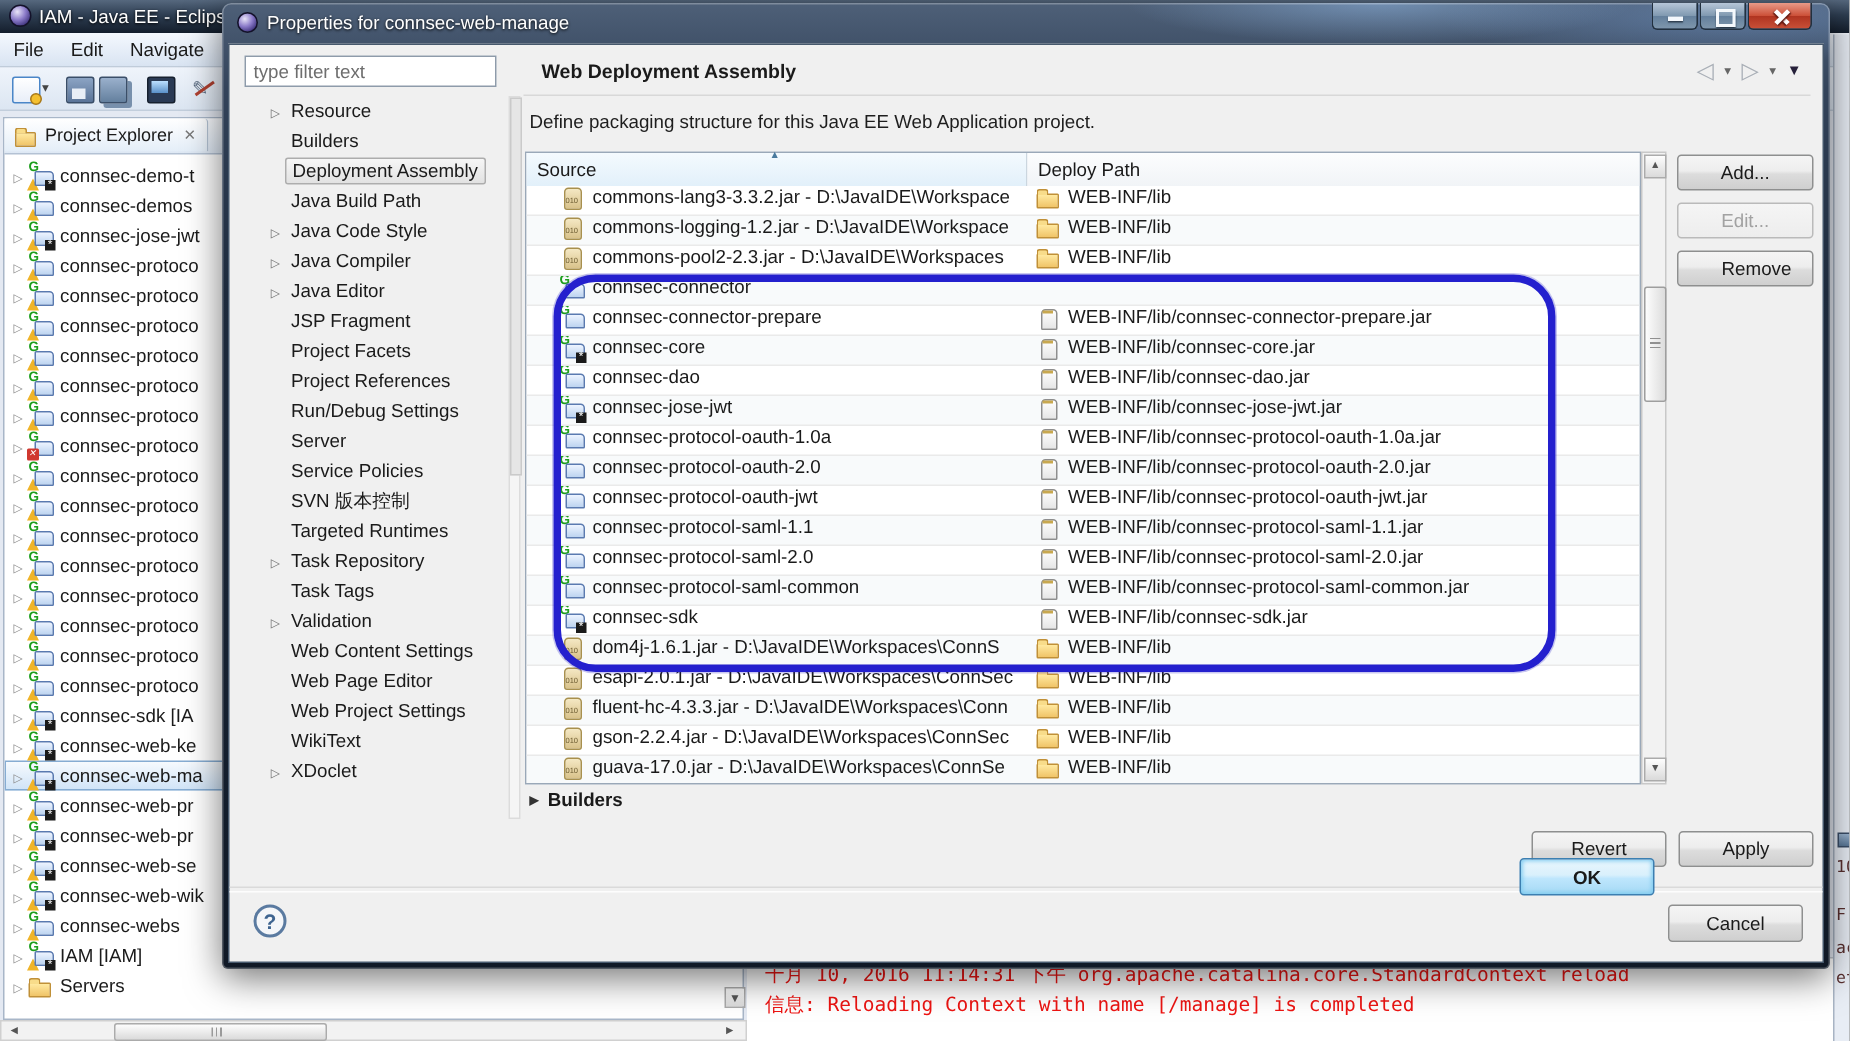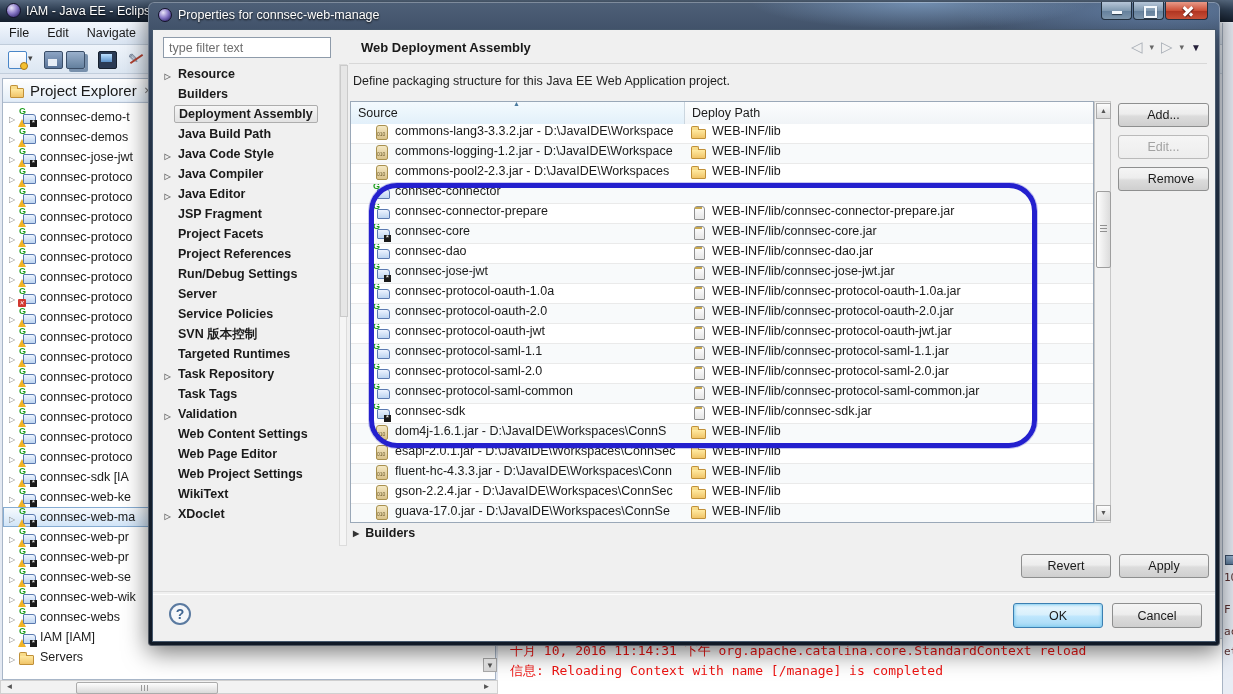--- a/index.html
+++ b/index.html
@@ -28,21 +28,21 @@
   .tbi.i-mon{left:98px;background:#2A3A54;border:1px solid #16202E;border-radius:2px;}
   .tbi.i-mon::after{content:"";position:absolute;left:2px;top:2px;width:11px;height:8px;background:linear-gradient(#BCE0FF,#5A90C8);}
   .tbi.i-pen{left:128px;}
   .tbi.i-pen::before{content:"✎";position:absolute;font-size:13px;color:#5A6A80;}
   .tbi.i-pen::after{content:"";position:absolute;left:1px;top:7px;width:15px;height:2px;background:#B04030;transform:rotate(-35deg);}
   
   .explorer{position:absolute;left:2px;top:78px;width:494px;height:602px;background:#fff;border:1px solid #A8B6C8;box-sizing:border-box;}
   .explorer-tabs{height:23px;background:linear-gradient(#FAFCFF,#DEE8F4);border-bottom:1px solid #B4C2D4;}
   .tab-pe{display:inline-flex;align-items:center;gap:5px;height:22px;padding:0 7px;
     background:linear-gradient(#FFFFFF,#E4EEF8);border-right:1px solid #B4C2D4;border-radius:3px 3px 0 0;}
-  .tab-pe-label{font-size:15px;color:#1A1A1A;white-space:nowrap;}
+  .tab-pe-label{font-size:12px;color:#1A1A1A;white-space:nowrap;}
   .tab-close{font-size:10px;color:#777;margin-left:2px;}
   .tab-close::before{content:"✕";}
   .fold-ic{position:relative;width:15px;height:13px;flex:none;}
   .fold-ic::before{content:"";position:absolute;left:0;top:4px;width:12px;height:8px;background:linear-gradient(#FFE9A0,#F0C468);border:1px solid #C09038;border-radius:1px;}
   .fold-ic::after{content:"";position:absolute;left:0;top:1px;width:6px;height:3px;background:#F8DC8A;border:1px solid #C09038;border-bottom:none;border-radius:2px 2px 0 0;}
   .explorer-list{position:absolute;left:0;top:28px;right:0;bottom:0;overflow:hidden;}
   .x-item{height:20px;display:flex;align-items:center;padding-left:3px;white-space:nowrap;}
   .x-item.selected{background:linear-gradient(#F8FBFE,#CFE3F7);outline:1px solid #86ACD2;outline-offset:-1px;}
   .x-arr{width:12px;flex:none;text-align:center;}
   .x-arr::before{content:"▷";font-size:8px;color:#8A8A8A;}
@@ -99,21 +99,21 @@
   .wcb.min::before{content:"";position:absolute;left:10px;top:9px;width:10px;height:3px;background:#F4F8FC;box-shadow:0 1px 1px #2A3A4A;}
   .wcb.max::before{content:"";position:absolute;left:10px;top:4px;width:9px;height:8px;border:2px solid #F4F8FC;box-shadow:0 1px 1px #2A3A4A;}
   .wcb.close::before,.wcb.close::after{content:"";position:absolute;left:16px;top:8px;width:12px;height:2.5px;background:#fff;box-shadow:0 1px 1px #601810;}
   .wcb.close::before{transform:rotate(45deg);}
   .wcb.close::after{transform:rotate(-45deg);}
   .dlg-client{position:absolute;left:4px;top:27px;right:4px;bottom:4px;background:#F0F0F0;border:1px solid #46586C;box-sizing:border-box;}
   
   .filter-input{position:absolute;left:10px;top:7px;width:168px;height:21px;border:1px solid #8E9BAA;box-sizing:border-box;
     font-family:"Liberation Sans",sans-serif;font-size:12.5px;padding:0 5px;color:#222;background:#fff;}
   .filter-input::placeholder{color:#6E6E6E;opacity:1;}
-  .nav-list{position:absolute;left:8px;top:34px;width:172px;height:482px;background:#F0F0F0;overflow:hidden;font-weight:bold;}
+  .nav-list{position:absolute;left:24px;top:34px;width:172px;height:482px;background:#F0F0F0;overflow:hidden;}
   .nav-item{height:20px;display:flex;align-items:center;white-space:nowrap;}
   .arr{width:13px;flex:none;text-align:center;}
   .arr::before{content:"▷";font-size:8px;color:#707070;visibility:hidden;}
   .nav-item.has-arrow .arr::before{visibility:visible;}
   .nav-label{font-size:12.5px;color:#1A1A1A;padding:1px 4px;}
   .nav-item.selected .nav-label{background:linear-gradient(#F6F6F6,#E2E2E2);border:1px solid #ADADAD;border-radius:2px;}
   .nav-scroll{position:absolute;left:186px;top:34px;width:8px;height:482px;background:#F5F5F5;border:1px solid #DCDCDC;box-sizing:border-box;}
   .nav-scroll::before{content:"";position:absolute;left:0;top:0;width:6px;height:250px;background:#E6E6E6;border:1px solid #CACACA;}
   
   .page-title{position:absolute;left:208px;top:10px;font-size:13px;font-weight:bold;color:#1A1A1A;}
@@ -163,21 +163,21 @@
     background:linear-gradient(180deg,#F5F5F5 0%,#EDEDED 45%,#DCDCDC 55%,#CFCFCF 100%);
     border:1px solid #8E8F8F;border-radius:3px;box-sizing:border-box;padding:0;}
   .btn.disabled{color:#A2A2A2;border-color:#BABABA;background:linear-gradient(#F5F5F5,#EDEDED);}
   .btn.default{border-color:#3C7FB1;background:linear-gradient(180deg,#EAF6FD 0%,#D9F0FC 45%,#BEE6FD 55%,#A6D9F4 100%);
     box-shadow:inset 0 0 3px 1px #7ECBF0;}
   .b-add{left:965px;top:73px;width:91px;height:24px;}
   .b-edit{left:965px;top:105px;width:91px;height:24px;}
   .b-remove{left:965px;top:137px;width:91px;height:24px;padding-left:15px;}
   .b-revert{left:868px;top:524px;width:90px;height:24px;}
   .b-apply{left:966px;top:524px;width:90px;height:24px;}
-  .b-ok{left:860px;top:573px;width:90px;height:25px;}
+  .b-ok{left:860px;top:542px;width:90px;height:25px;font-weight:bold;}
   .b-cancel{left:959px;top:573px;width:90px;height:25px;}
   .advanced{position:absolute;left:200px;top:496px;font-size:12.5px;font-weight:bold;color:#1A1A1A;}
   .advanced::before{content:"▶";font-size:8px;color:#333;margin-right:6px;vertical-align:1px;}
   .bot-sep{position:absolute;left:0;top:561px;right:0;height:2px;border-top:1px solid #DADADA;border-bottom:1px solid #FDFDFD;}
   .help-btn{position:absolute;left:16px;top:573px;width:22px;height:22px;border-radius:50%;border:2px solid #5A7AA0;box-sizing:border-box;
     color:#3E6490;font-size:14px;font-weight:bold;text-align:center;line-height:18px;background:#F4F6F9;}
   
   .annotation{position:absolute;left:216px;top:153px;width:658px;height:255px;border:5px solid #2420CE;border-radius:28px;
     pointer-events:none;z-index:5;box-shadow:0 0 0 1px rgba(40,30,200,.25);}
 </style>

